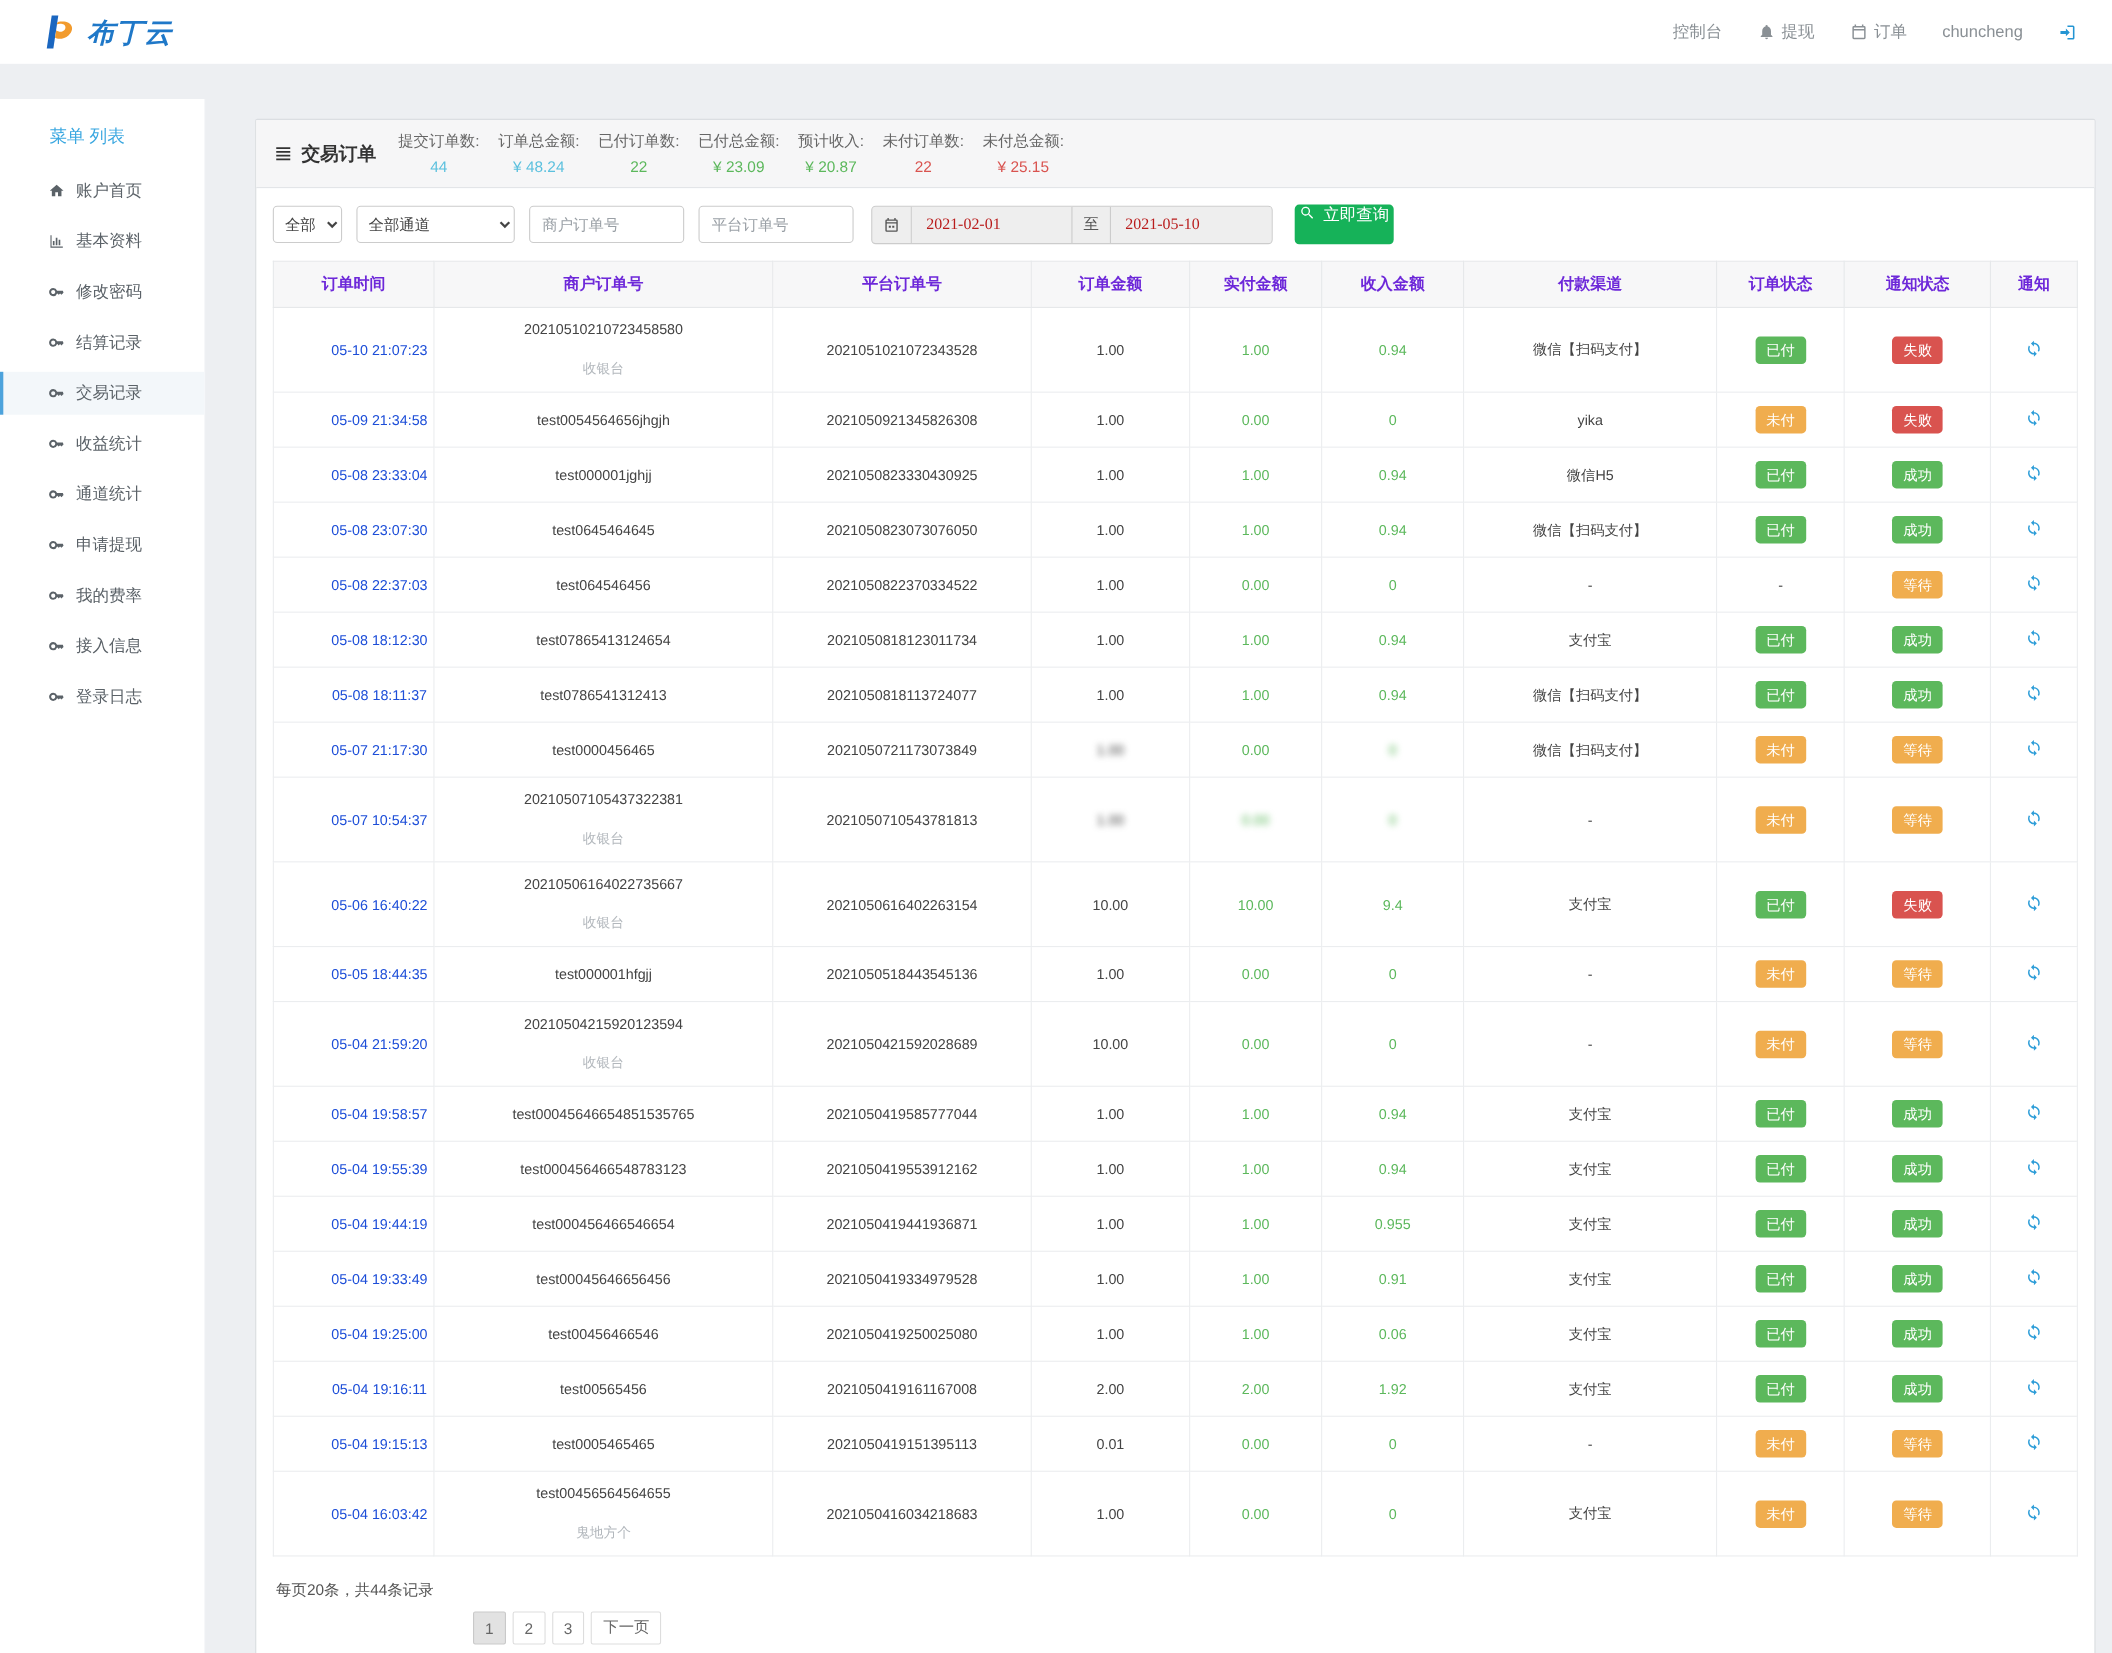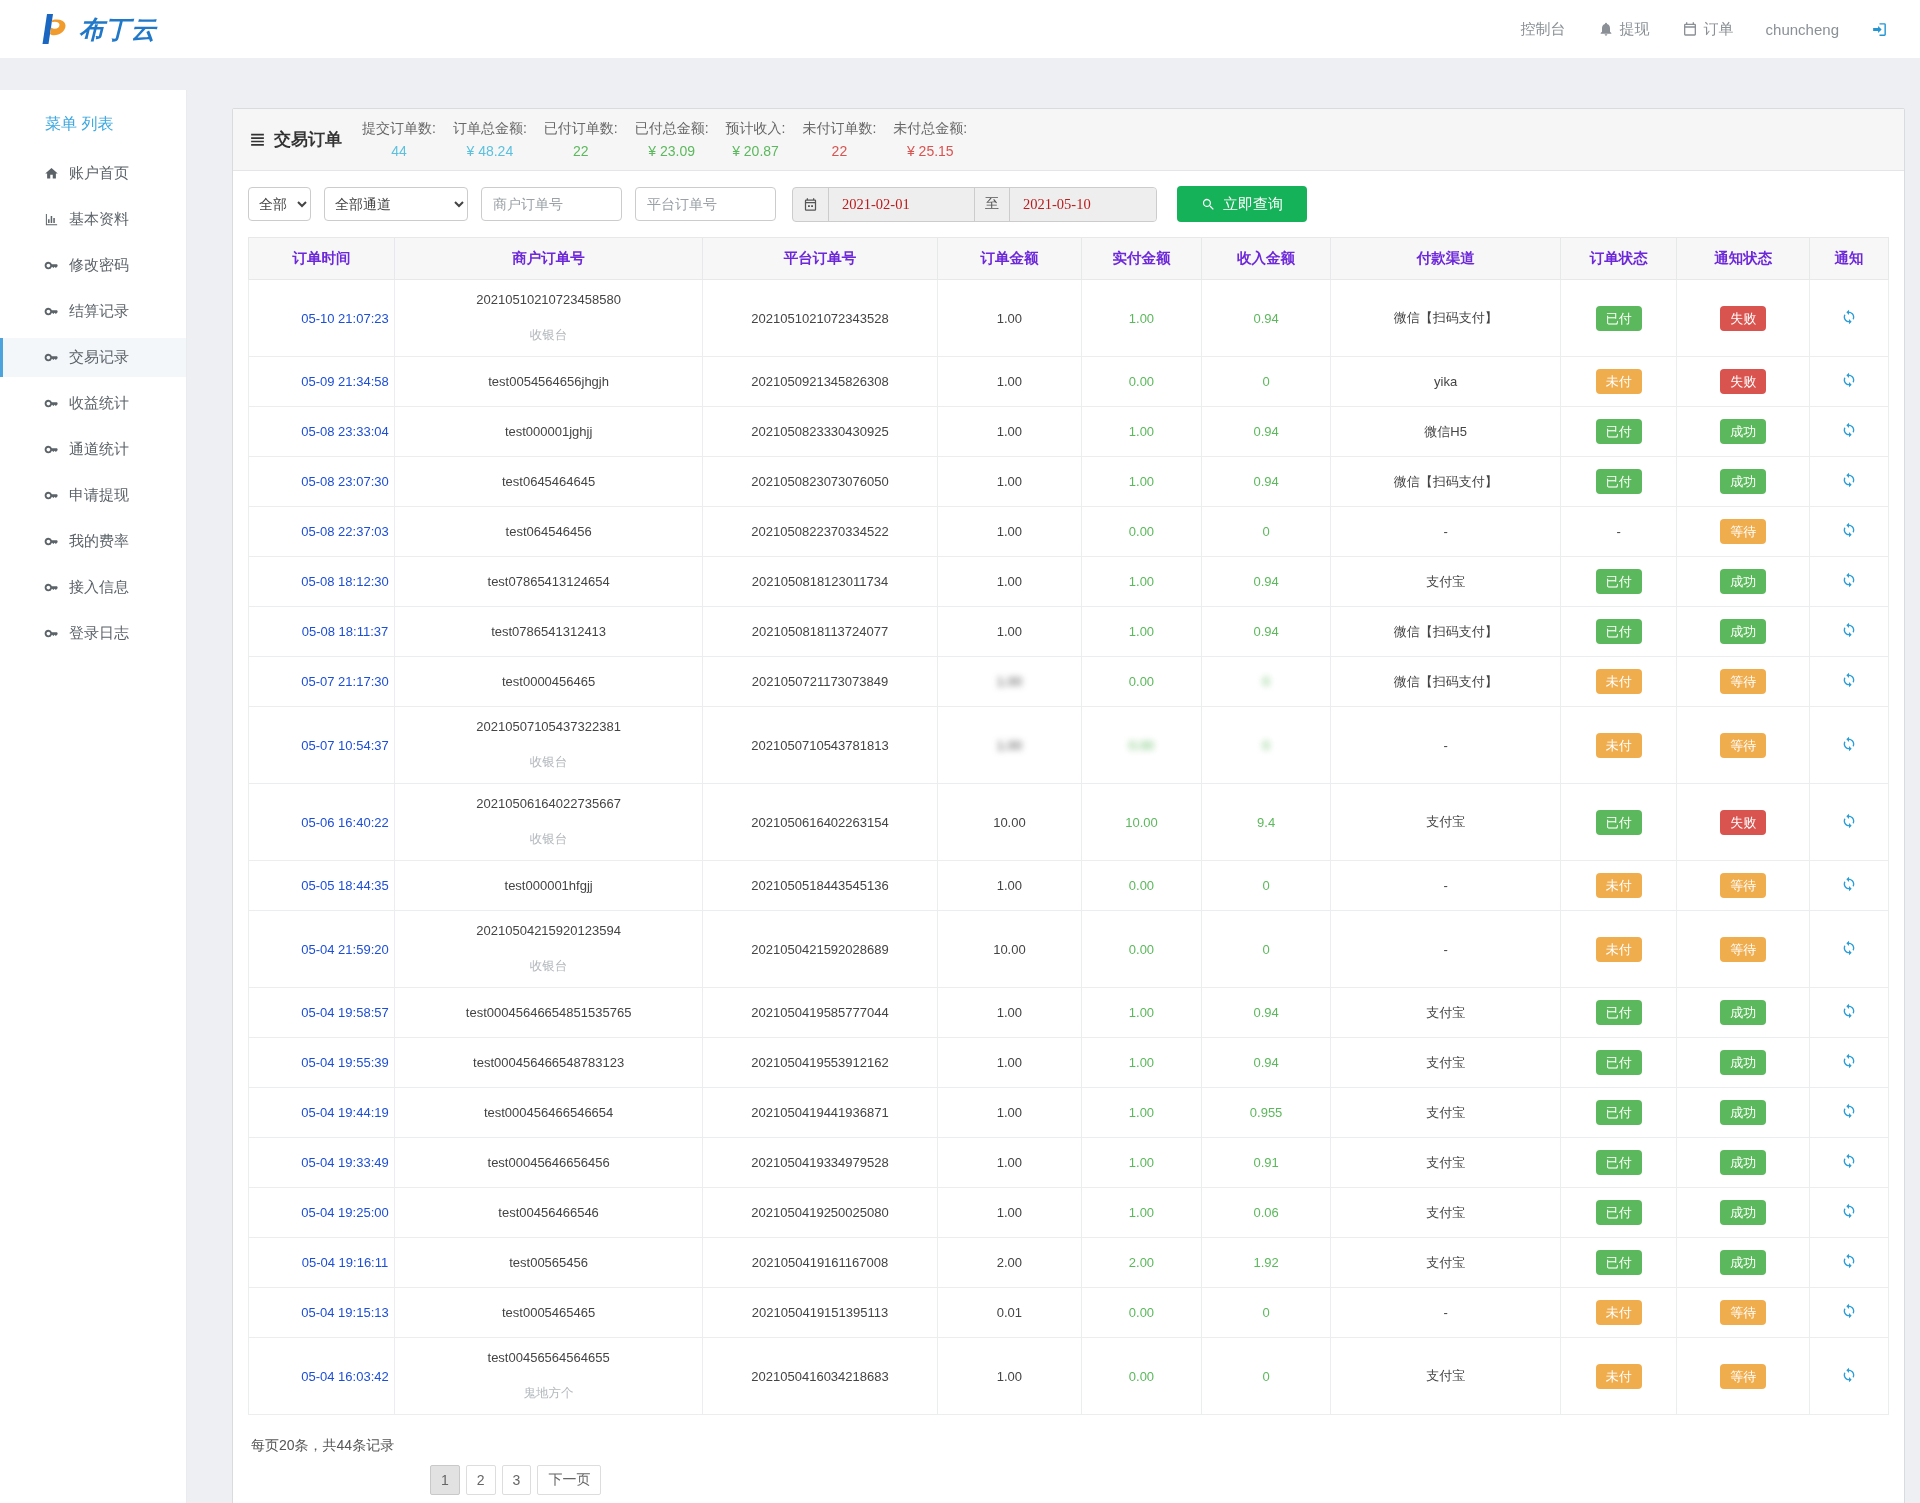--- a/index.html
+++ b/index.html
@@ -69,23 +69,23 @@
     border:1px solid #ccc; border-radius:4px; overflow:hidden; background:#eee;
   }
   .dg-addon { display:flex; align-items:center; padding:0 10px; color:#555; border-right:1px solid #ccc; font-size:14px; }
   .dg-addon svg { fill:#555; }
   .dg-input {
     width:146px; border:none; outline:none; background:#eee; color:#b91c1c;
     padding:0 13px; font-size:14.5px; border-right:1px solid #ccc; font-family:Liberation Serif, serif;
   }
   .dg-input:last-child { border-right:none; }
   .btn-search {
-    margin-left:7px; height:36px; padding:0 24px;
+    margin-left:7px; height:36px; padding:0 4px;
     background:#16b259; color:#fff; border:none; border-radius:4px;
-    font-size:15px; display:flex; align-items:center; gap:7px; cursor:pointer;
+    font-size:15px; display:flex; align-items:flex-start; gap:7px; cursor:pointer;
     font-family:inherit;
   }
   .btn-search svg { fill:#ffffff; }
   
   table { width:100%; border-collapse:collapse; table-layout:fixed; }
   thead th {
     background:#f7f7f8; border:1px solid #e6e8ea;
     font-size:14.5px; color:#6d28d9; font-weight:bold; padding:11px 5px;
   }
   tbody td {

